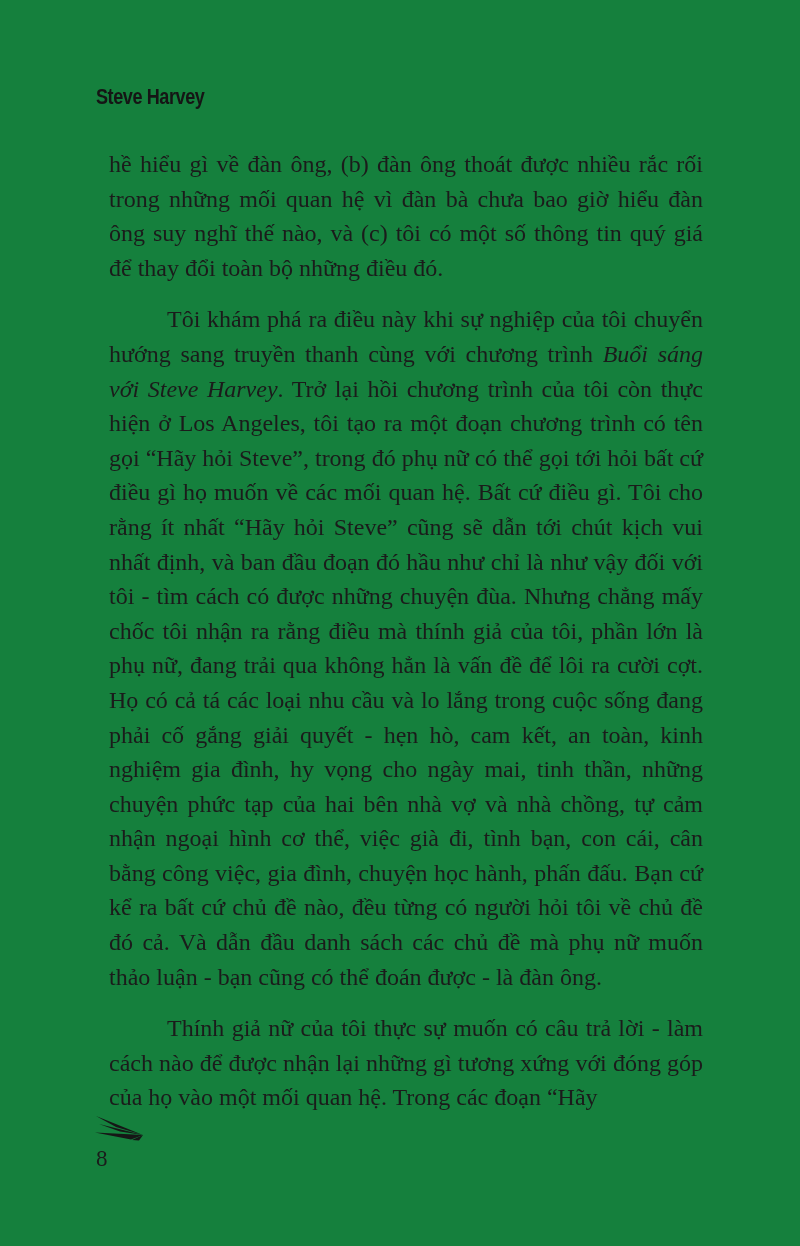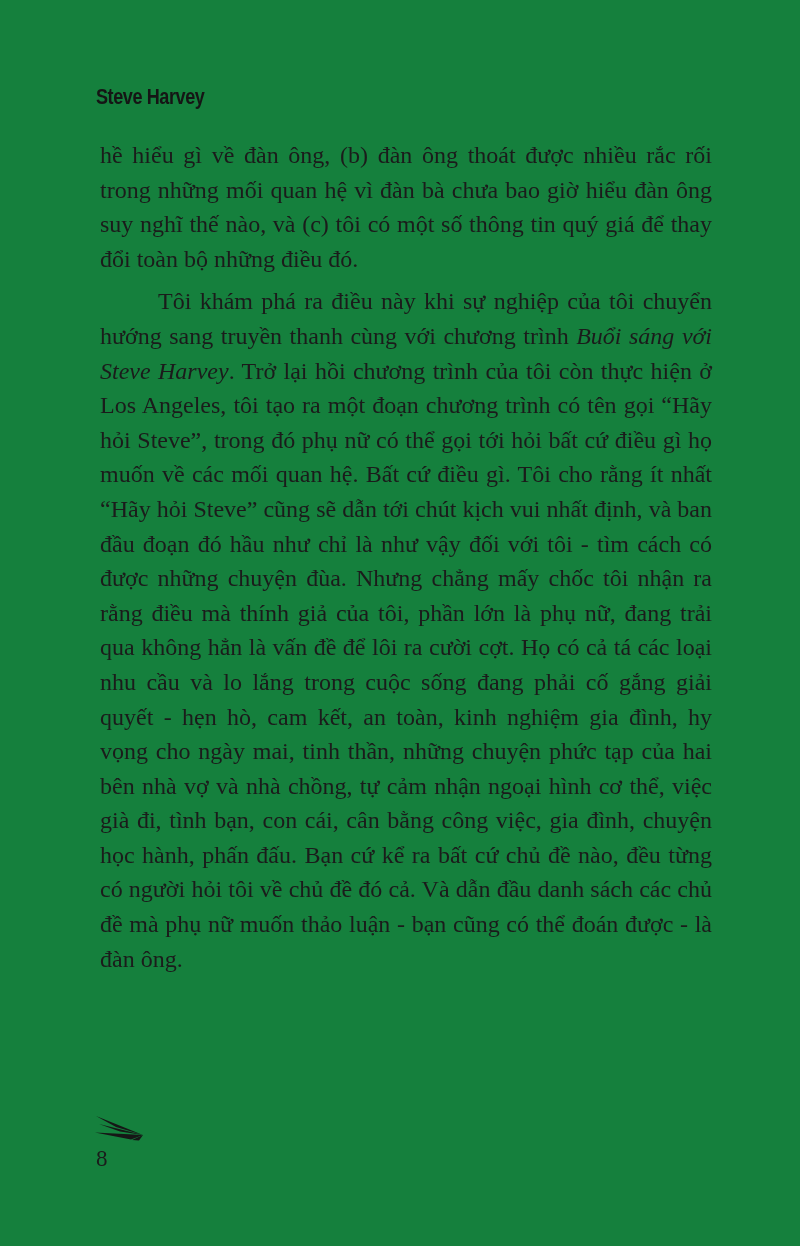--- a/index.html
+++ b/index.html
@@ -34,21 +34,21 @@
     position: absolute;
     left: 92px;
     top: 130px;
     width: 628px;
     font-size: 24px;
     line-height: 34.6px;
     text-align: justify;
     color: #1b1b1b;
   }
   .body-text p {
-    margin: 8px;
+    margin: 17px;
     padding: 0;
     font-family: Liberation Serif, serif;
   }
   .body-text p.indent {
     text-indent: 58px;
   }
   .book-title-italic {
     font-style: italic;
   }
   .footer {
@@ -79,20 +79,21 @@
 <div class="page">
 
   <div class="running-header">Steve Harvey</div>
 
   <div class="body-text">
 
     <p>hề hiểu gì về đàn ông, (b) đàn ông thoát được nhiều rắc rối trong những mối quan hệ vì đàn bà chưa bao giờ hiểu đàn ông suy nghĩ thế nào, và (c) tôi có một số thông tin quý giá để thay đổi toàn bộ những điều đó.</p>
 
     <p class="indent"><span>Tôi khám phá ra điều này khi sự nghiệp của tôi chuyển hướng sang truyền thanh cùng với chương trình </span><span class="book-title-italic">Buổi sáng với Steve Harvey</span><span>. Trở lại hồi chương trình của tôi còn thực hiện ở Los Angeles, tôi tạo ra một đoạn chương trình có tên gọi “Hãy hỏi Steve”, trong đó phụ nữ có thể gọi tới hỏi bất cứ điều gì họ muốn về các mối quan hệ. Bất cứ điều gì. Tôi cho rằng ít nhất “Hãy hỏi Steve” cũng sẽ dẫn tới chút kịch vui nhất định, và ban đầu đoạn đó hầu như chỉ là như vậy đối với tôi - tìm cách có được những chuyện đùa. Nhưng chẳng mấy chốc tôi nhận ra rằng điều mà thính giả của tôi, phần lớn là phụ nữ, đang trải qua không hẳn là vấn đề để lôi ra cười cợt. Họ có cả tá các loại nhu cầu và lo lắng trong cuộc sống đang phải cố gắng giải quyết - hẹn hò, cam kết, an toàn, kinh nghiệm gia đình, hy vọng cho ngày mai, tinh thần, những chuyện phức tạp của hai bên nhà vợ và nhà chồng, tự cảm nhận ngoại hình cơ thể, việc già đi, tình bạn, con cái, cân bằng công việc, gia đình, chuyện học hành, phấn đấu. Bạn cứ kể ra bất cứ chủ đề nào, đều từng có người hỏi tôi về chủ đề đó cả. Và dẫn đầu danh sách các chủ đề mà phụ nữ muốn thảo luận - bạn cũng có thể đoán được - là đàn ông.</span></p>
 
+    <p class="indent">Thính giả nữ của tôi thực sự muốn có câu trả lời - làm cách nào để được nhận lại những gì tương xứng với đóng góp của họ vào một mối quan hệ. Trong các đoạn “Hãy</p>
 
   </div>
 
   <div class="footer">
     <svg class="ornament" viewBox="0 0 50 30" aria-hidden="true">
       <path d="M49,21 L2,2 L22,13 Z"></path>
       <path d="M49,21 L5,10 L26,17.5 Z"></path>
       <path d="M49,21 L1,18.5 L37,25.5 Z"></path>
       <path d="M49,21 L38,26 L45,26.5 Z"></path>
     </svg>

